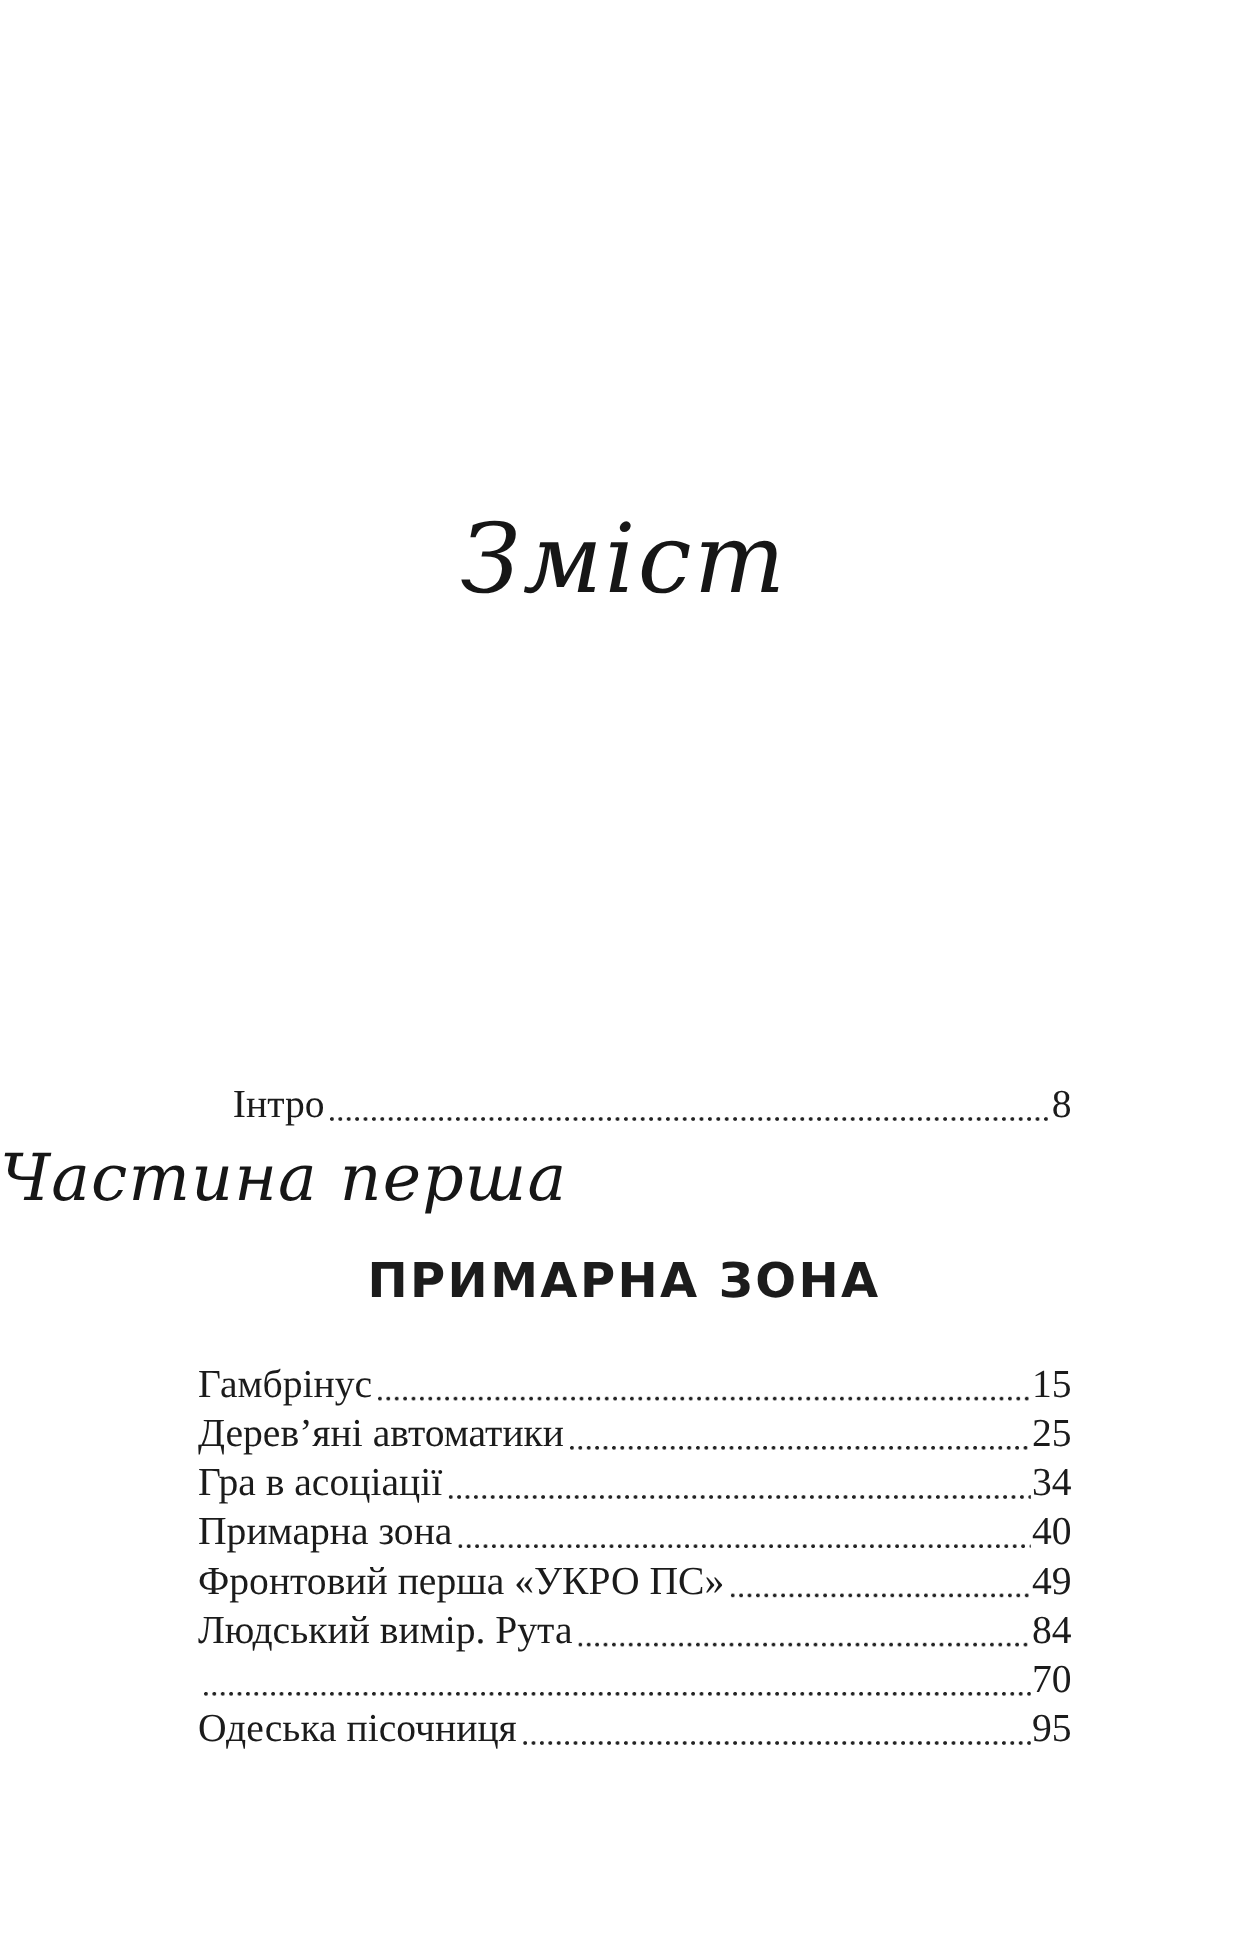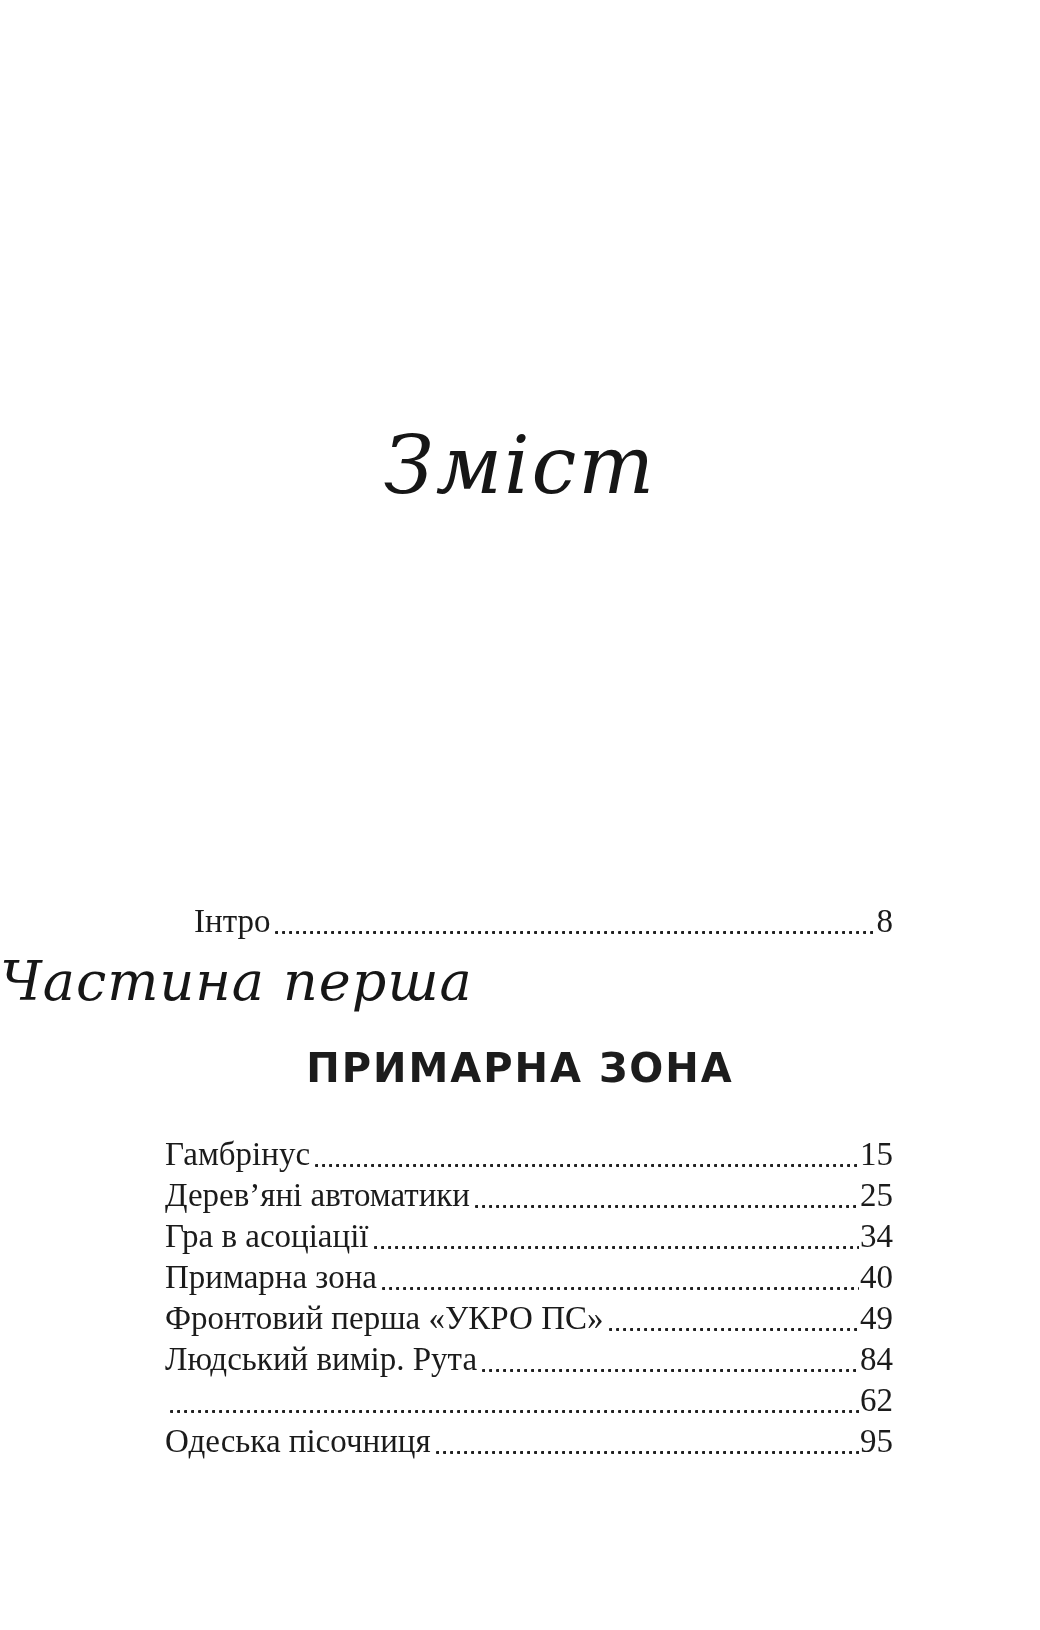--- a/index.html
+++ b/index.html
@@ -146,21 +146,21 @@
   </div>
 
   <div class="toc-row">
     <span class="label">Людський вимір. Рута</span>
     <span class="leader"></span>
     <span class="pagenum">84</span>
   </div>
 
   <div class="toc-row">
     <span class="leader"></span>
-    <span class="pagenum">62</span>
+    <span class="pagenum">70</span>
   </div>
 
   <div class="toc-row">
     <span class="label">Одеська пісочниця</span>
     <span class="leader"></span>
     <span class="pagenum">95</span>
   </div>
 </div>
 
 </div>

